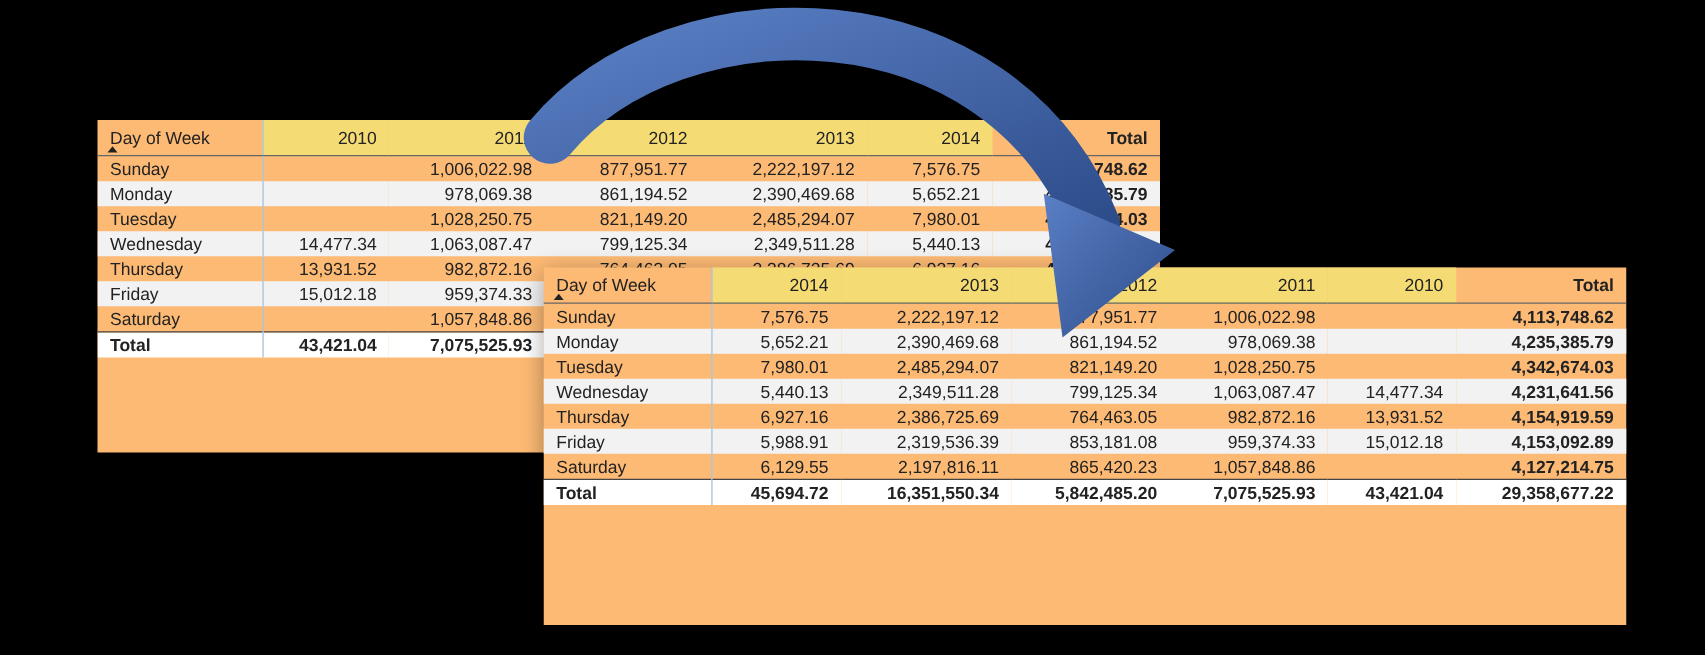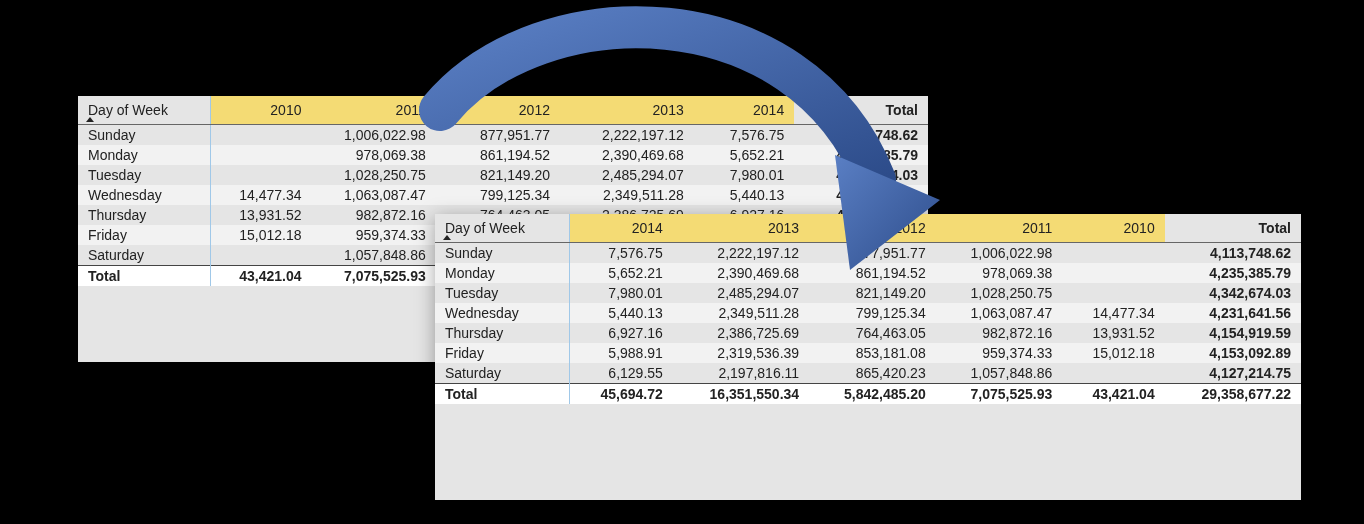--- a/index.html
+++ b/index.html
@@ -14,21 +14,21 @@
     overflow: hidden;
     position: relative;
   }
   .canvas {
     position: relative;
     width: 1364px;
     height: 524px;
   }
   .card {
     position: absolute;
-    background: #e5e5e5;
+    background: #fdba74;
     box-shadow: 0 4px 18px rgba(0,0,0,.35);
   }
   .card-left {
     left: 78px;
     top: 96px;
     width: 850px;
     height: 266px;     
     overflow: hidden;
   }
   .card-right {

